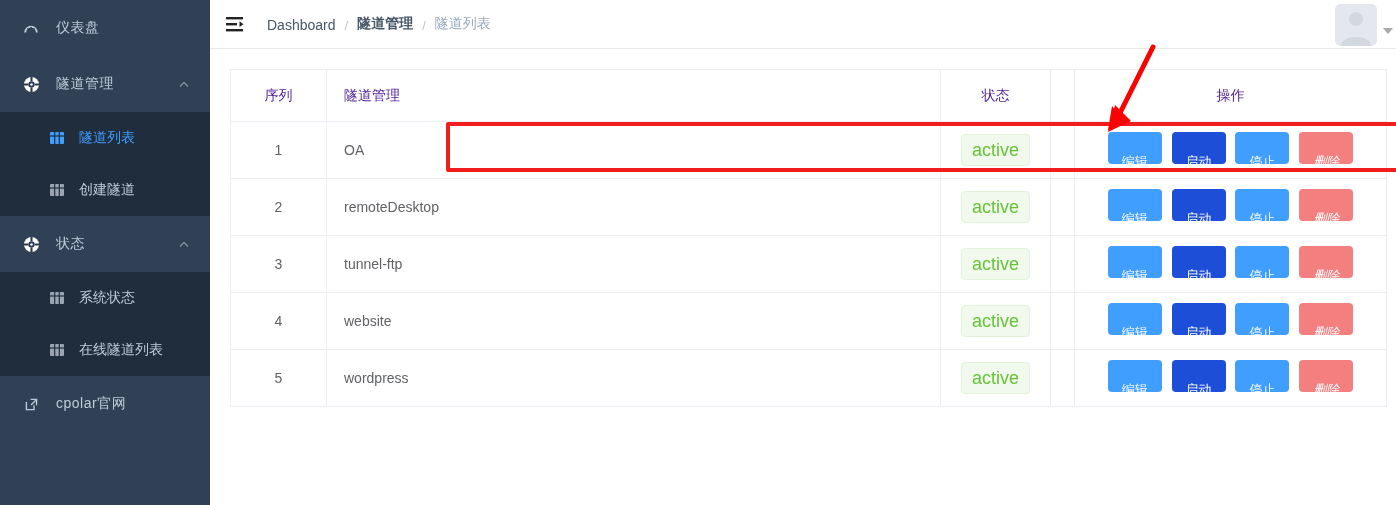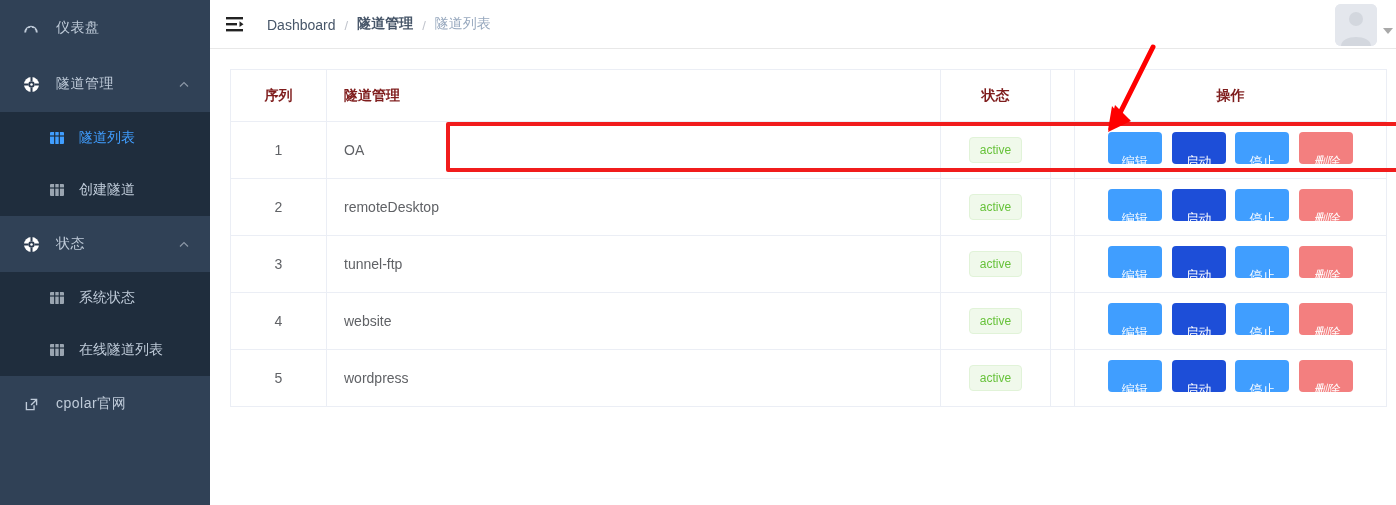--- a/index.html
+++ b/index.html
@@ -137,22 +137,22 @@
   .tbl {
     width: 1156px;
     border-collapse: collapse;
     border: 1px solid #ebeef5;
     table-layout: fixed;
     font-size: 14px;
     color: #5a5e66;
   }
   .tbl thead th {
     height: 52px;
-    font-weight: bold;
-    color: #7f1d1d;
+    font-weight: normal;
+    color: #4c1d95;
     background: #ffffff;
     border-bottom: 1px solid #ebeef5;
     border-right: 1px solid #ebeef5;
     padding: 0 10px;
     text-align: left;
   }
   .tbl thead th.c-center { text-align: center; }
   .tbl thead th:last-child { border-right: none; }
   .tbl tbody td {
     height: 57px;
@@ -165,21 +165,21 @@
   .tbl tbody tr:last-child td { border-bottom: none; }
   .col-idx { width: 96px; text-align: center; color: #606266; }
   .col-name { width: 614px; padding-left: 17px !important; }
   .col-status { width: 110px; text-align: center; }
   .col-empty { width: 24px; }
   .col-ops { width: 312px; text-align: center; }
 
   .badge {
     display: inline-block;
     padding: 6px 10px;
-    font-size: 12px;
+    font-size: 18px;
     color: #67c23a;
     background: #f0f9eb;
     border: 1px solid #e1f3d8;
     border-radius: 4px;
     line-height: 1;
   }
 
   .btn {
     display: inline-block;
     border: none;

